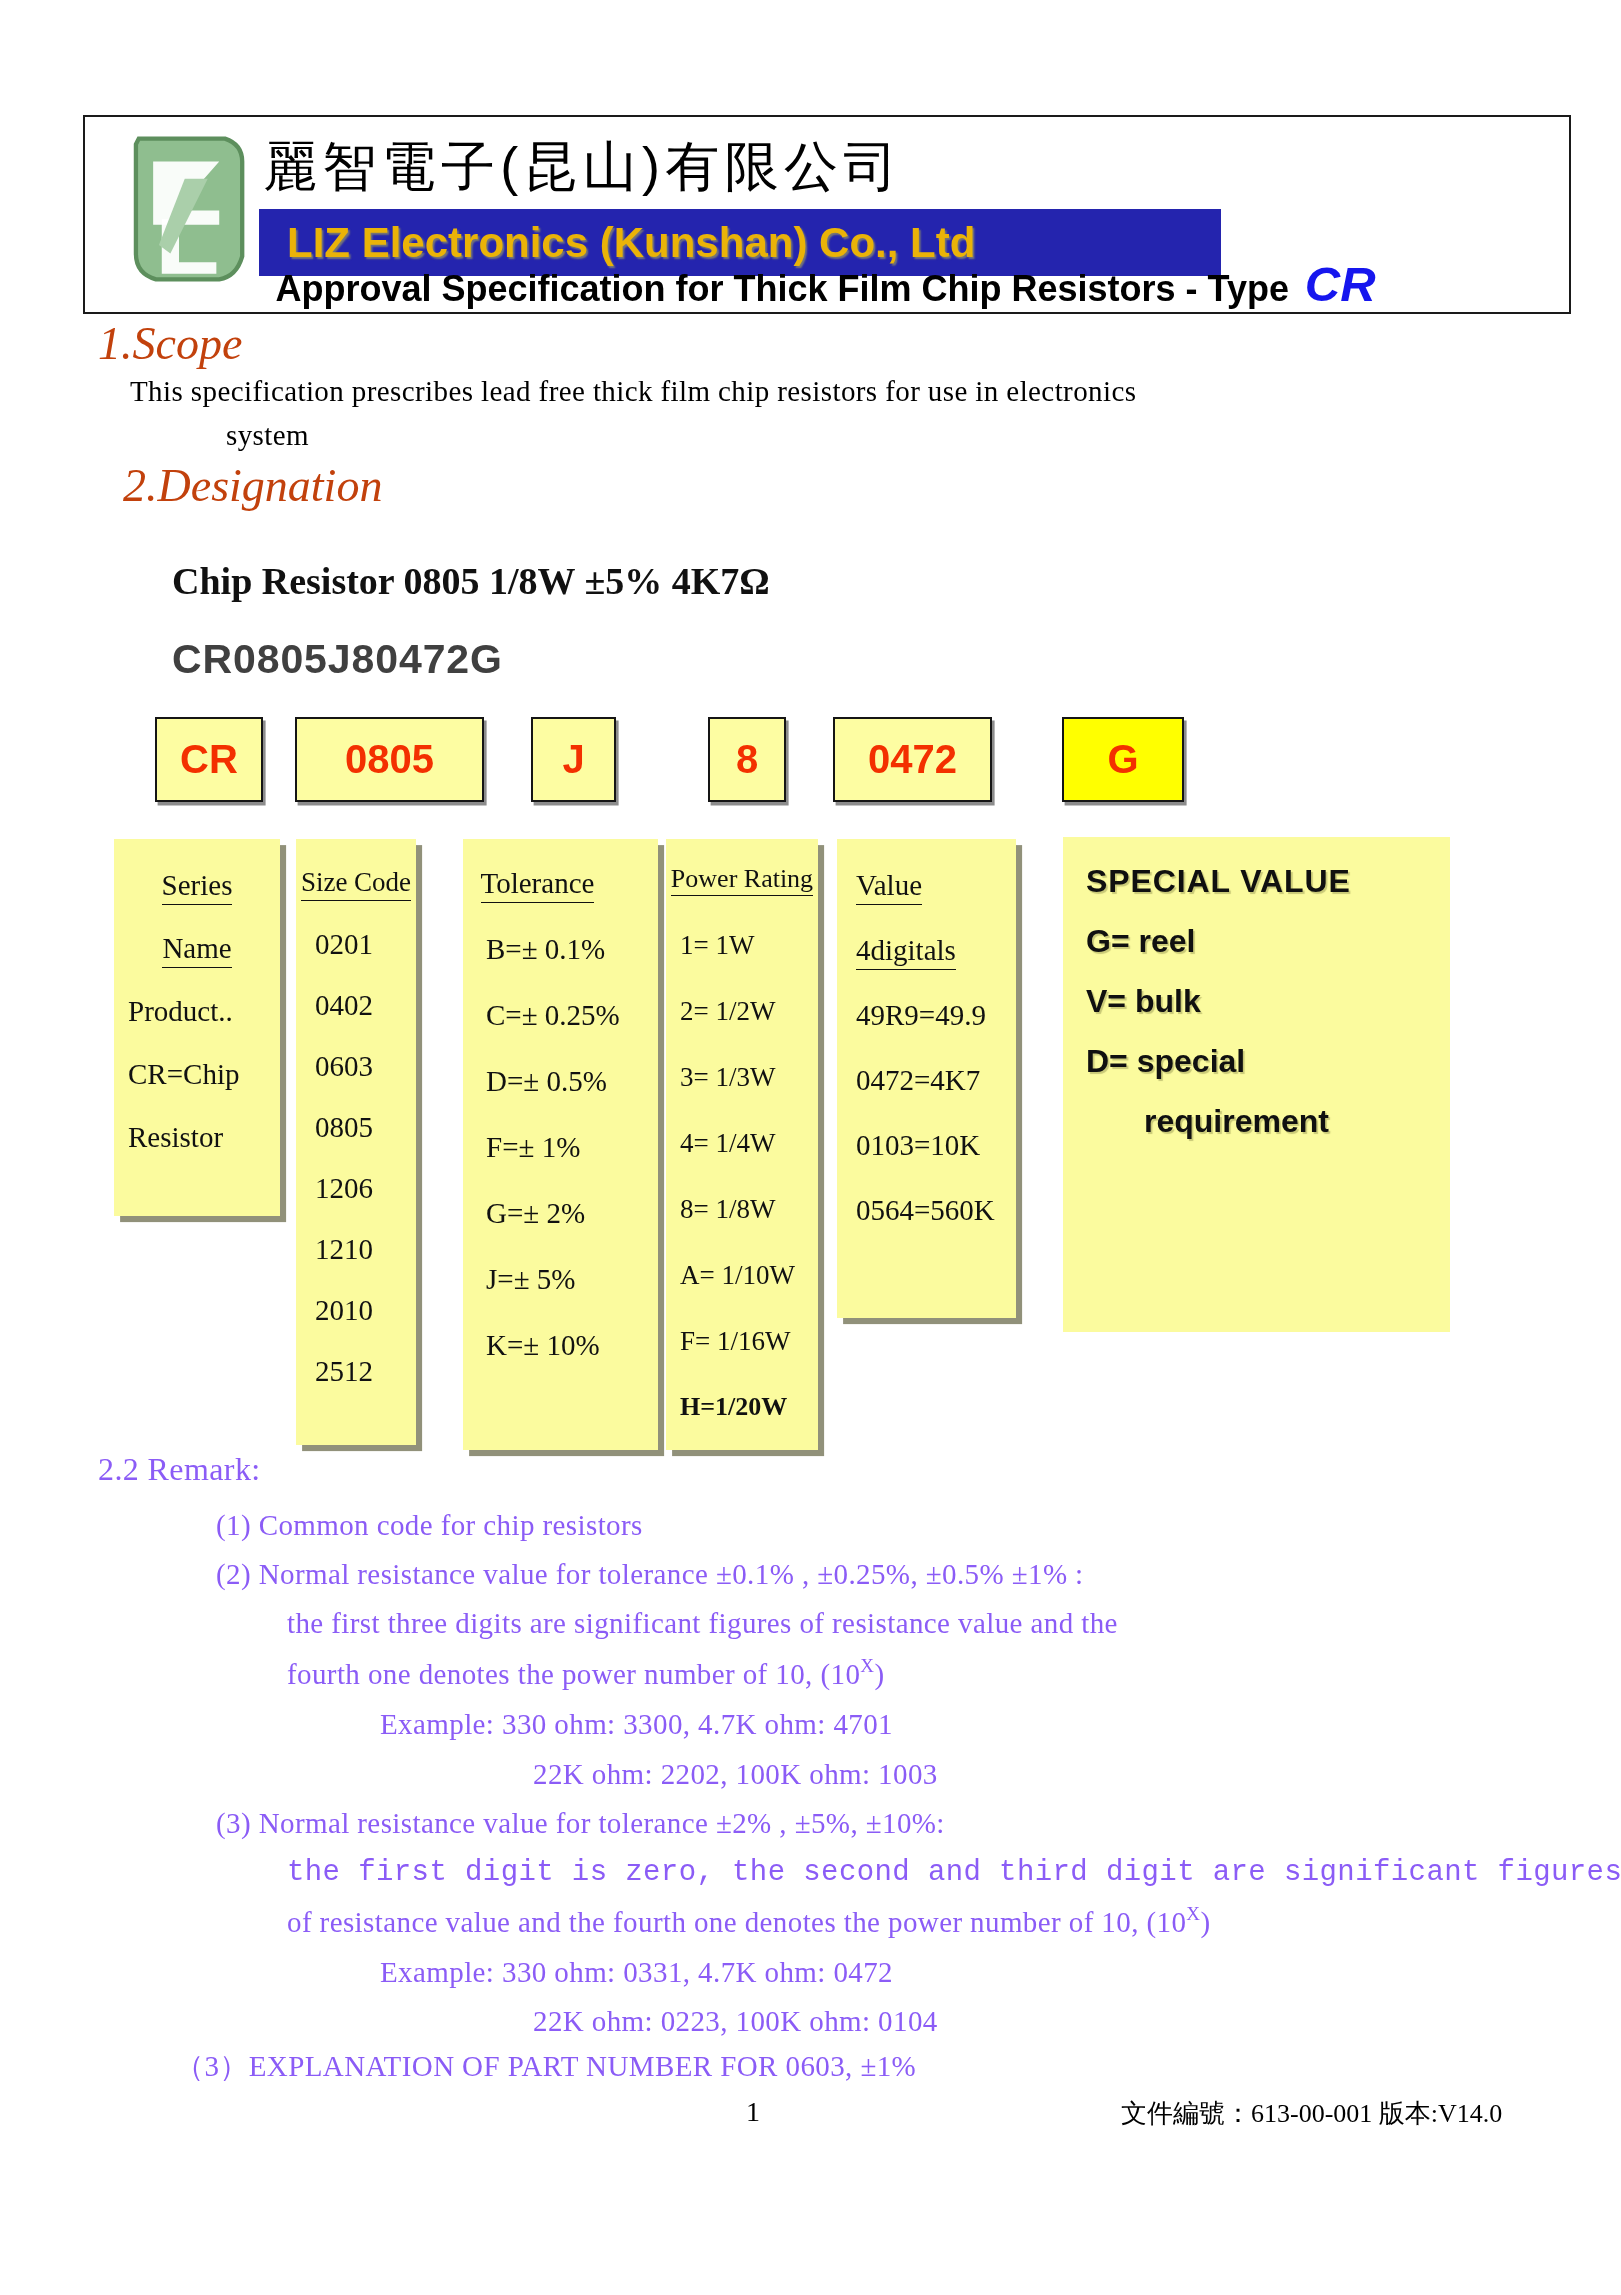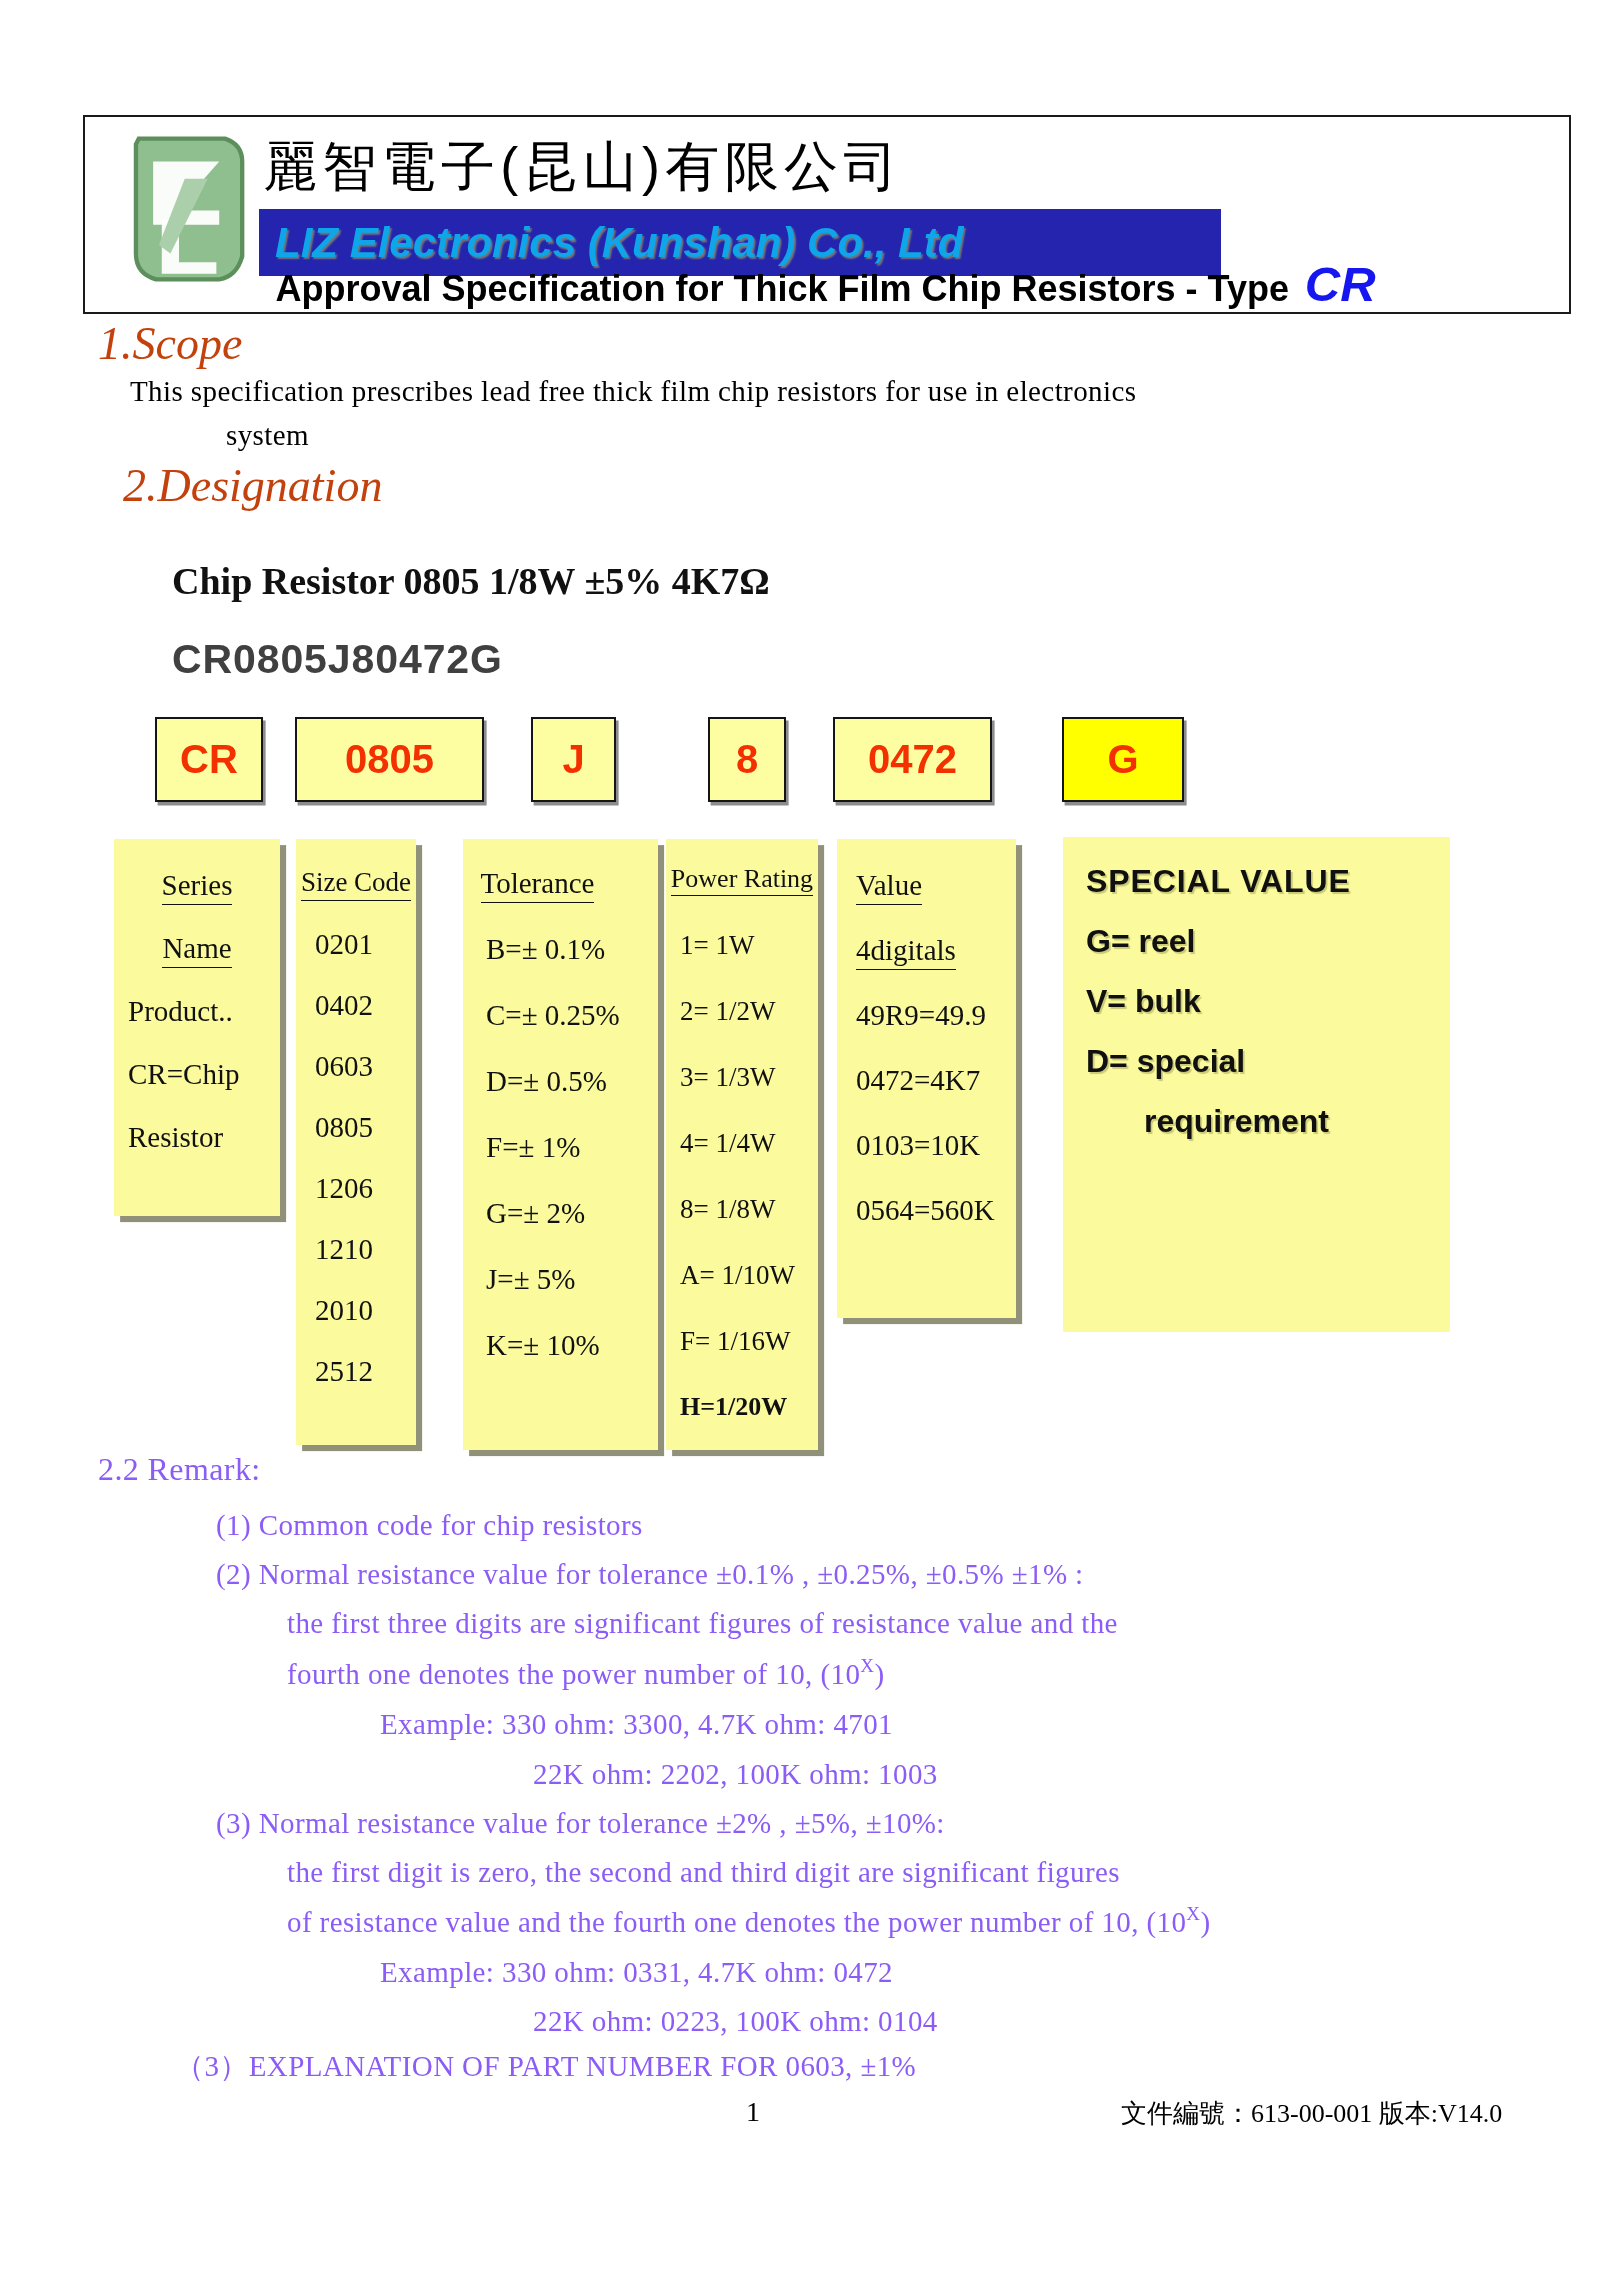--- a/index.html
+++ b/index.html
@@ -5,24 +5,24 @@
   html,body{margin:0;padding:0;background:#fff;}
   #page{position:relative;width:1622px;height:2295px;background:#ffffff;overflow:hidden;
         font-family:"Liberation Serif",serif;color:#111;}
   .abs{position:absolute;}
 
   
   #header-box{left:83px;top:115px;width:1484px;height:195px;border:2.6px solid #1a1a1a;background:#fff;}
   #logo-glyph{left:118px;top:130px;width:145px;height:158px;}
   #company-cn{left:263px;top:131px;font-size:54px;letter-spacing:5.3px;color:#000;
               font-family:"Liberation Sans",sans-serif;white-space:nowrap;}
-  #banner{left:259px;top:209px;width:962px;height:67px;background:#2424ae;color:#0ea5e9;
+  #banner{left:259px;top:209px;width:962px;height:67px;background:#2424ae;color:#eab308;
           font-family:"Liberation Sans",sans-serif;font-weight:bold;font-size:42px;
-          line-height:67px;padding-left:16px;box-sizing:border-box;white-space:nowrap;
-          text-shadow:1.8px 1.8px 1.8px #777;font-style:italic;}
+          line-height:67px;padding-left:28px;box-sizing:border-box;white-space:nowrap;
+          text-shadow:1.8px 1.8px 1.8px #777;}
   #title-row{left:86px;top:256px;width:1479px;text-align:center;white-space:nowrap;}
   #title-main{font-family:"Liberation Sans",sans-serif;font-weight:bold;font-size:36px;color:#000;}
   #title-type{font-family:"Liberation Sans",sans-serif;font-weight:bold;font-style:italic;
               font-size:49px;color:#1616ee;margin-left:12.3px;}
 
   
   .sec-head{font-style:italic;font-size:46px;color:#c2410c;white-space:nowrap;}
   .body-ln{font-size:29px;color:#000;white-space:nowrap;letter-spacing:0.4px;}
   #chip-title{left:172px;top:559px;font-family:Liberation Serif, serif;font-weight:bold;
               font-size:38px;white-space:nowrap;}
@@ -170,21 +170,21 @@
   <div class="abs rmk" style="left:98px;top:1451px;font-size:32px;">2.2 Remark:</div>
   <div class="abs rmk" style="left:216px;top:1509px;">(1) Common code for chip resistors</div>
   <div class="abs rmk" style="left:216px;top:1558px;">(2) Normal resistance value for tolerance ±0.1% , ±0.25%, ±0.5% ±1% :</div>
   <div class="abs rmk" style="left:287px;top:1607px;">the first three digits are significant figures of resistance value and the</div>
   <div class="abs rmk" style="left:287px;top:1658px;">
     <span>fourth one denotes the power number of 10, (10</span><span class="sup">X</span><span>)</span>
   </div>
   <div class="abs rmk" style="left:380px;top:1708px;">Example: 330 ohm: 3300, 4.7K ohm: 4701</div>
   <div class="abs rmk" style="left:533px;top:1758px;">22K ohm: 2202, 100K ohm: 1003</div>
   <div class="abs rmk" style="left:216px;top:1807px;">(3) Normal resistance value for tolerance ±2% , ±5%, ±10%:</div>
-  <div class="abs rmk" style="left:287px;top:1856px;">the first digit is zero, the second and third digit are significant figures</div>
+  <div class="abs rmk" style="left:287px;top:1856px;font-family:Liberation Mono, monospace;">the first digit is zero, the second and third digit are significant figures</div>
   <div class="abs rmk" style="left:287px;top:1906px;">
     <span>of resistance value and the fourth one denotes the power number of 10, (10</span><span class="sup">X</span><span>)</span>
   </div>
   <div class="abs rmk" style="left:380px;top:1956px;">Example: 330 ohm: 0331, 4.7K ohm: 0472</div>
   <div class="abs rmk" style="left:533px;top:2005px;">22K ohm: 0223, 100K ohm: 0104</div>
   <div class="abs rmk" style="left:175px;top:2047px;">（3）EXPLANATION OF PART NUMBER FOR 0603,  ±1%</div>
 
   <div class="abs foot" style="left:746px;top:2096px;">1</div>
   <div class="abs foot" style="left:1079px;top:2096px;font-size:26px;margin-left:42px;">文件編號：613-00-001 版本:V14.0</div>
 

